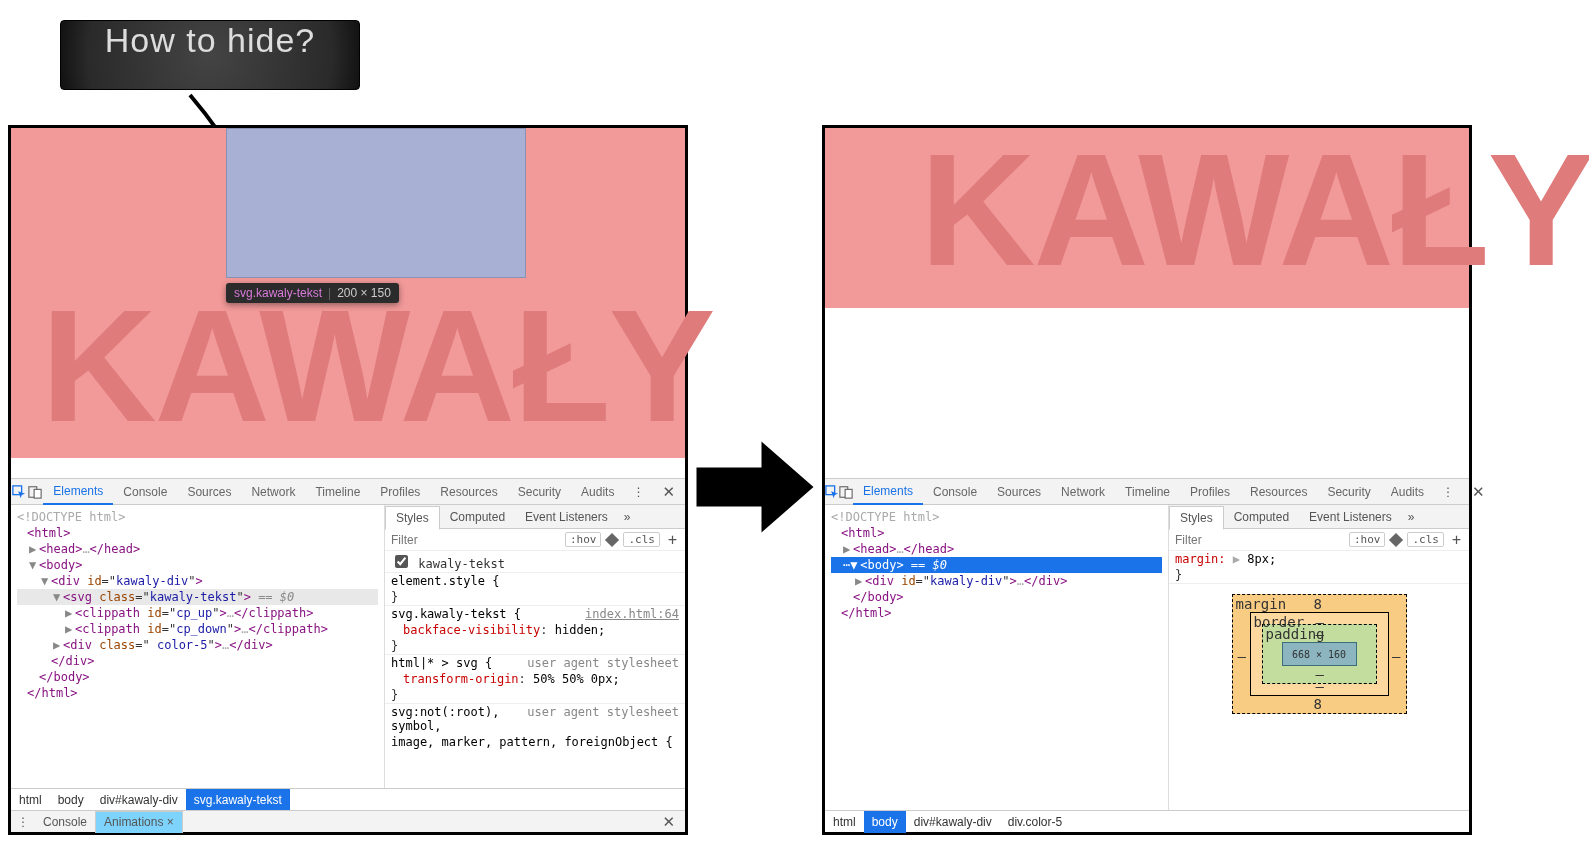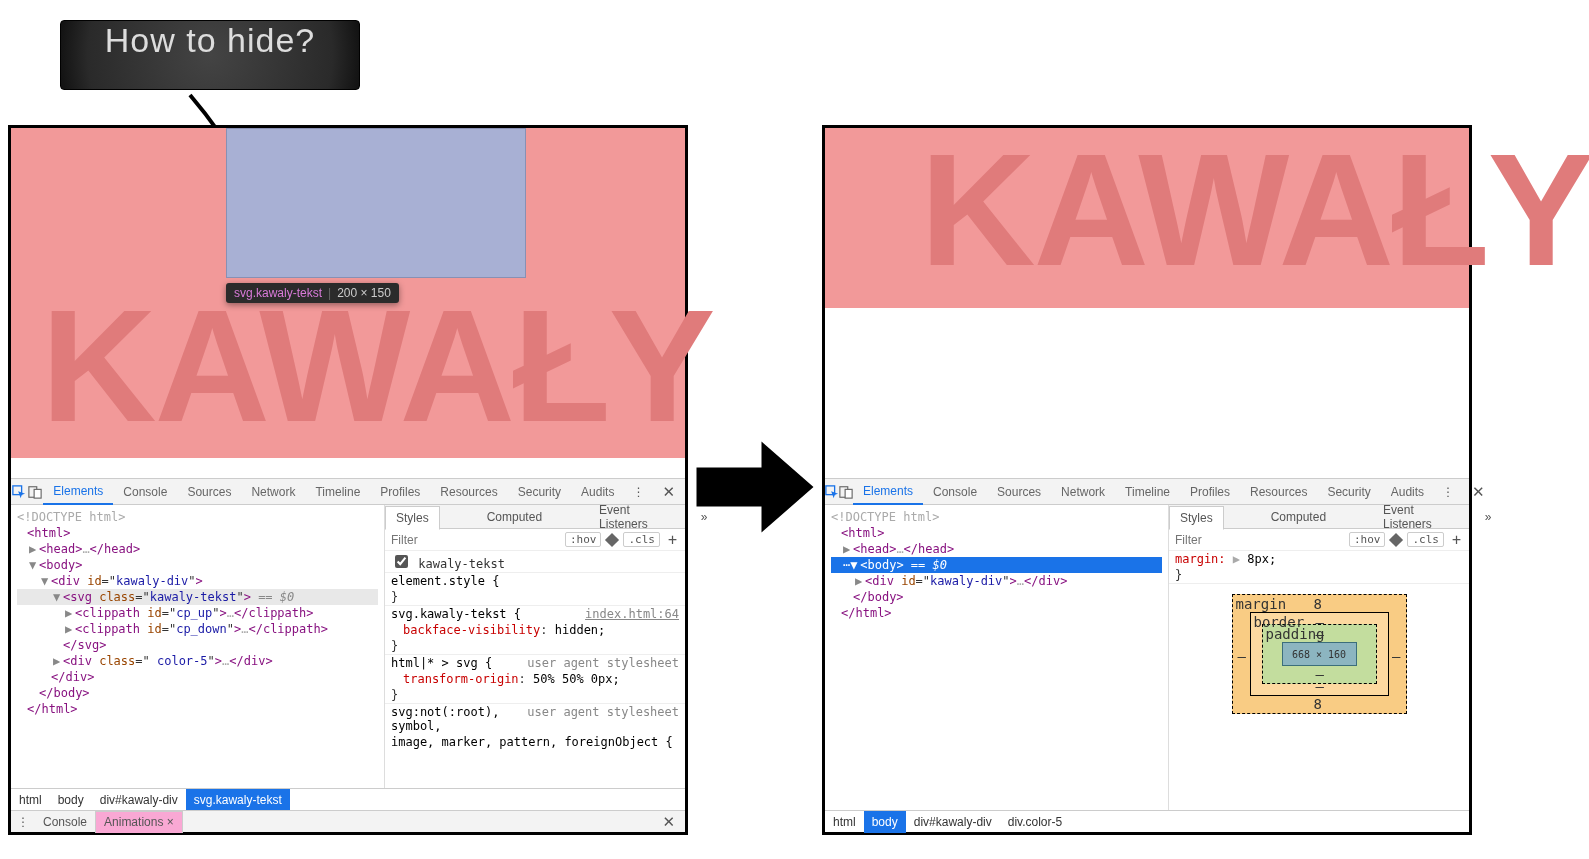--- a/index.html
+++ b/index.html
@@ -49,21 +49,21 @@
 
   .dom-line { white-space:nowrap; padding:1px 0; }
   .dom-line.sel { background:#e8e8e8; }
   .dom-line.selBlue { background:#1a73e8; color:#fff; }
   .dom-line.selBlue span { color:#fff !important; }
   .tri { display:inline-block; width:10px; color:#888; }
   .ind1{padding-left:12px}.ind2{padding-left:24px}.ind3{padding-left:36px}.ind4{padding-left:48px}
   .gray{color:#aaa}.tag{color:#881280}.attrn{color:#994500}.attrv{color:#1a1aa6}.op{color:#881280}
   .eq0{color:#888;font-style:italic}
 
-  .subtabs { height:24px; border-bottom:1px solid #ccc; display:flex; align-items:center; background:#f3f3f3; font-family:"Segoe UI",Arial,sans-serif;gap:37px;}
+  .subtabs { height:24px; border-bottom:1px solid #ccc; display:flex; align-items:center; background:#f3f3f3; font-family:"Segoe UI",Arial,sans-serif;}
   .subtab { padding:0 10px; height:24px; display:flex; align-items:center; color:#555; cursor:pointer; font-size:12px;}
   .subtab.active { background:#fff; border:1px solid #ccc; border-bottom-color:#fff; position:relative; top:1px; }
   .subtab.more { padding:0 6px; }
 
   .filter-row { display:flex; align-items:center; border-bottom:1px solid #eee; height:22px; padding:0 4px; gap:4px; background:#fff;}
   .filter-row input { flex:1; border:none; outline:none; font-size:12px; color:#888; }
   .pill { border:1px solid #ccc; border-radius:2px; padding:0 4px; font-size:11px; color:#555; cursor:pointer; }
   .diamond { width:10px;height:10px;transform:rotate(45deg);background:#666;display:inline-block;margin:0 2px; cursor:pointer;}
   .plus { font-size:15px; color:#555; cursor:pointer; padding:0 4px;}
 
@@ -151,21 +151,20 @@
         <div class="dom-pane">
           <div class="dom-line gray">&lt;!DOCTYPE html&gt;</div>
           <div id="domL">
               <div class="dom-line ind0"><span class="tri"></span><span class="op">&lt;</span><span class="tag">html</span><span class="op">&gt;</span></div>
               <div class="dom-line ind1"><span class="tri">▶</span><span class="op">&lt;</span><span class="tag">head</span><span class="op">&gt;</span><span class="gray">…</span><span class="op">&lt;/</span><span class="tag">head</span><span class="op">&gt;</span></div>
               <div class="dom-line ind1"><span class="tri">▼</span><span class="op">&lt;</span><span class="tag">body</span><span class="op">&gt;</span></div>
               <div class="dom-line ind2"><span class="tri">▼</span><span class="op">&lt;</span><span class="tag">div</span> <span class="attrn">id</span>="<span class="attrv">kawaly-div</span>"<span class="op">&gt;</span></div>
               <div class="dom-line ind3 sel"><span class="tri">▼</span><span class="op">&lt;</span><span class="tag">svg</span> <span class="attrn">class</span>="<span class="attrv">kawaly-tekst</span>"<span class="op">&gt;</span> <span class="eq0">== $0</span></div>
               <div class="dom-line ind4"><span class="tri">▶</span><span class="op">&lt;</span><span class="tag">clippath</span> <span class="attrn">id</span>="<span class="attrv">cp_up</span>"<span class="op">&gt;</span><span class="gray">…</span><span class="op">&lt;/</span><span class="tag">clippath</span><span class="op">&gt;</span></div>
               <div class="dom-line ind4"><span class="tri">▶</span><span class="op">&lt;</span><span class="tag">clippath</span> <span class="attrn">id</span>="<span class="attrv">cp_down</span>"<span class="op">&gt;</span><span class="gray">…</span><span class="op">&lt;/</span><span class="tag">clippath</span><span class="op">&gt;</span></div>
-              <div class="dom-line ind3"><span class="tri"></span><span class="op">&lt;/</span><span class="tag">svg</span><span class="op">&gt;</span></div>
               <div class="dom-line ind3"><span class="tri">▶</span><span class="op">&lt;</span><span class="tag">div</span> <span class="attrn">class</span>="<span class="attrv"> color-5</span>"<span class="op">&gt;</span><span class="gray">…</span><span class="op">&lt;/</span><span class="tag">div</span><span class="op">&gt;</span></div>
               <div class="dom-line ind2"><span class="tri"></span><span class="op">&lt;/</span><span class="tag">div</span><span class="op">&gt;</span></div>
               <div class="dom-line ind1"><span class="tri"></span><span class="op">&lt;/</span><span class="tag">body</span><span class="op">&gt;</span></div>
               <div class="dom-line ind0"><span class="tri"></span><span class="op">&lt;/</span><span class="tag">html</span><span class="op">&gt;</span></div>
             </div>
         </div>
 
         <div class="style-pane">
           <div class="subtabs" id="subtabsL">
               <span class="subtab active">Styles</span>
@@ -201,21 +200,21 @@
 
       <div class="crumbs" id="crumbsL">
           <span class="crumb">html</span>
           <span class="crumb">body</span>
           <span class="crumb">div#kawaly-div</span>
           <span class="crumb active">svg.kawaly-tekst</span>
         </div>
       <div class="drawer">
         <span class="drawer-more">⋮</span>
         <span class="drawer-tab">Console</span>
-        <span class="drawer-tab" style="background:#f9a8d4;border:1px solid #ccc;border-bottom:none">Animations ×</span>
+        <span class="drawer-tab" style="background:#7dd3fc;border:1px solid #ccc;border-bottom:none">Animations ×</span>
         <span class="drawer-close">✕</span>
       </div>
     </div>
   </div>
 
   <div class="window winR">
     <div class="preview">
       <div class="pink-band pink-bandR"></div>
       <div class="big-text big-textR">KAWAŁY</div>
     </div>

